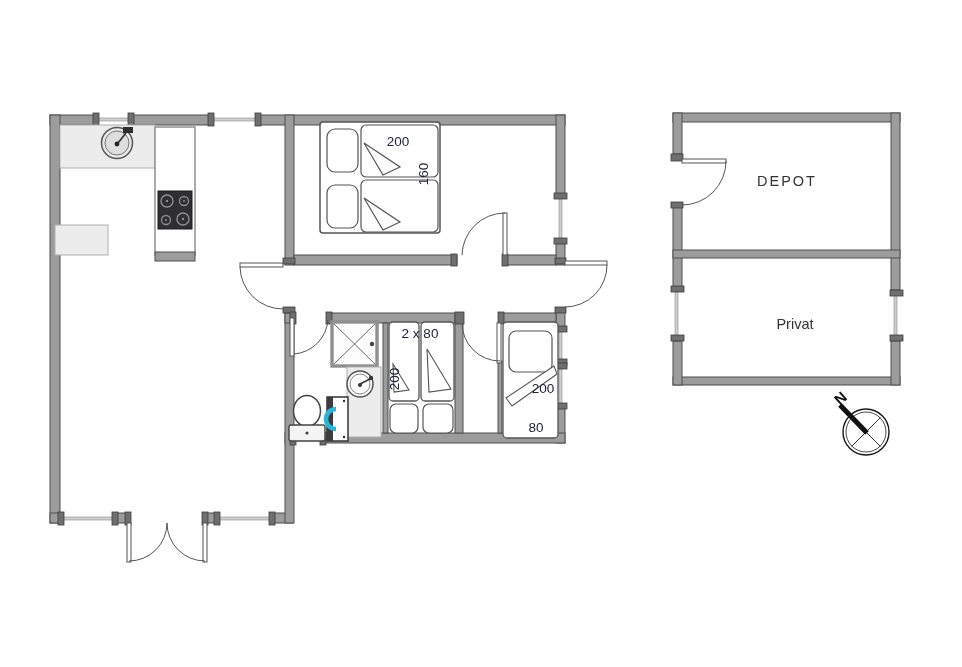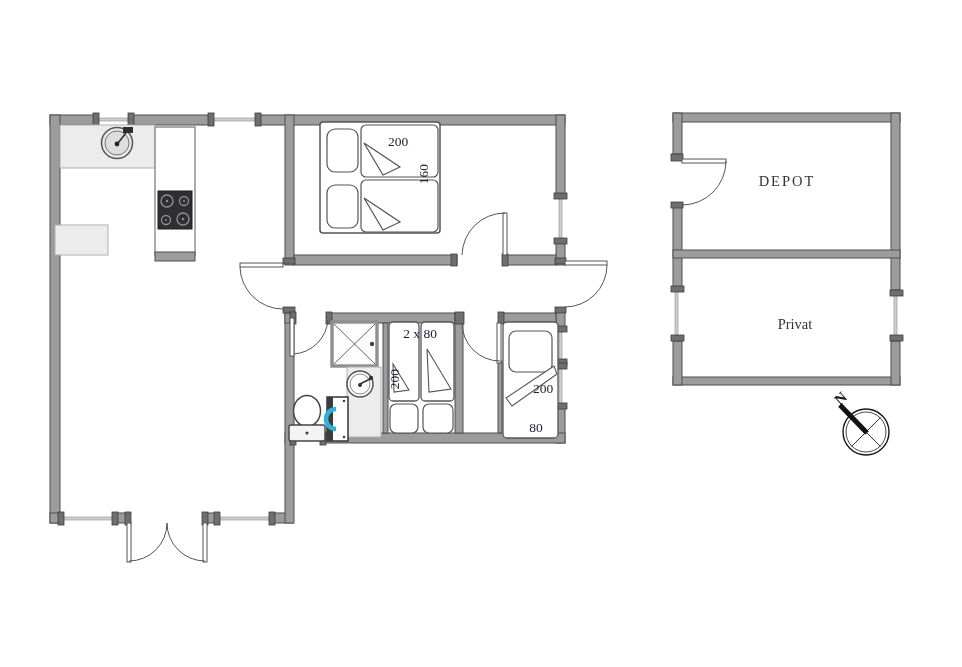--- a/index.html
+++ b/index.html
@@ -2,21 +2,21 @@
 <html style="--wall: #9c9c9c; --wall-edge: #4f4f4f; --line: #555555; --dim-text: #22223a; --room-text: #333333; --washer-accent: #2cb5d8; --counter: #ececec; --stove: #2f2f33;"><head>
 <meta charset="utf-8">
 <style>
   :root{
     --wall:#9c9c9c; --wall-edge:#4f4f4f; --line:#555555; --thin:#777777;
     --dim-text:#22223a; --room-text:#333333; --washer-accent:#2cb5d8;
     --counter:#ececec; --stove:#2f2f33; --jamb:#6f6f6f; --jamb-edge:#3d3d3d;
   }
   html,body{margin:0;padding:0;background:#ffffff;}
   #plan-wrap{position:relative;width:962px;height:667px;background:#ffffff;
-    font-family:Liberation Serif, serif;}
+    font-family:Liberation Sans, sans-serif;}
   svg{position:absolute;left:0;top:0;}
   .wall{fill:var(--wall);stroke:var(--wall-edge);stroke-width:1;}
   .jamb{fill:var(--jamb);stroke:var(--jamb-edge);stroke-width:0.8;}
   .glass{fill:#cfcfcf;stroke:#8a8a8a;stroke-width:0.6;}
   .door-arc{fill:none;stroke:var(--line);stroke-width:1;}
   .door-leaf{fill:#ffffff;stroke:var(--line);stroke-width:1;}
   .counter{fill:var(--counter);stroke:#b0b0b0;stroke-width:1;}
   .dim-text{fill:var(--dim-text);font-size:13.5px;}
   .room-text{fill:var(--room-text);font-size:14.5px;}
   .n-text{fill:#111111;font-size:15px;font-weight:bold;}

